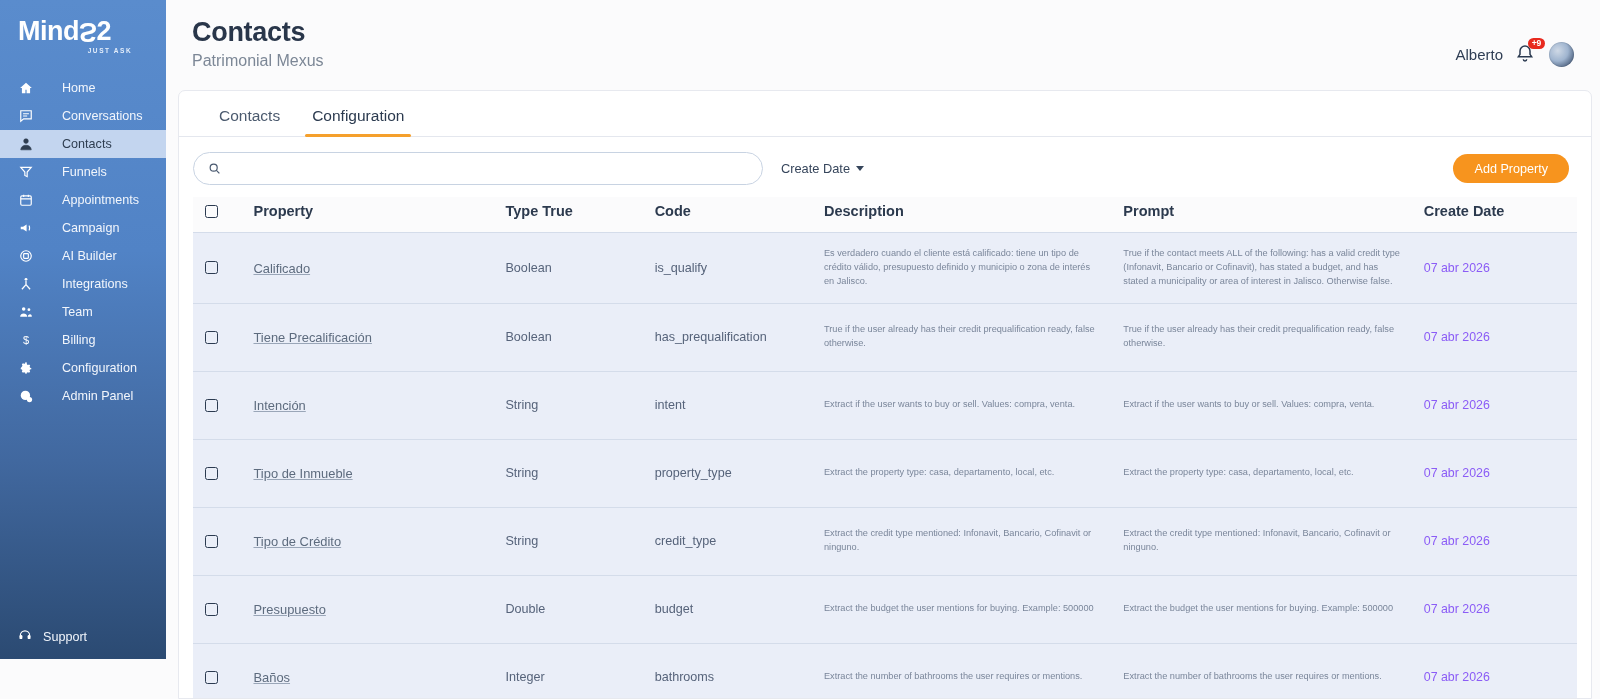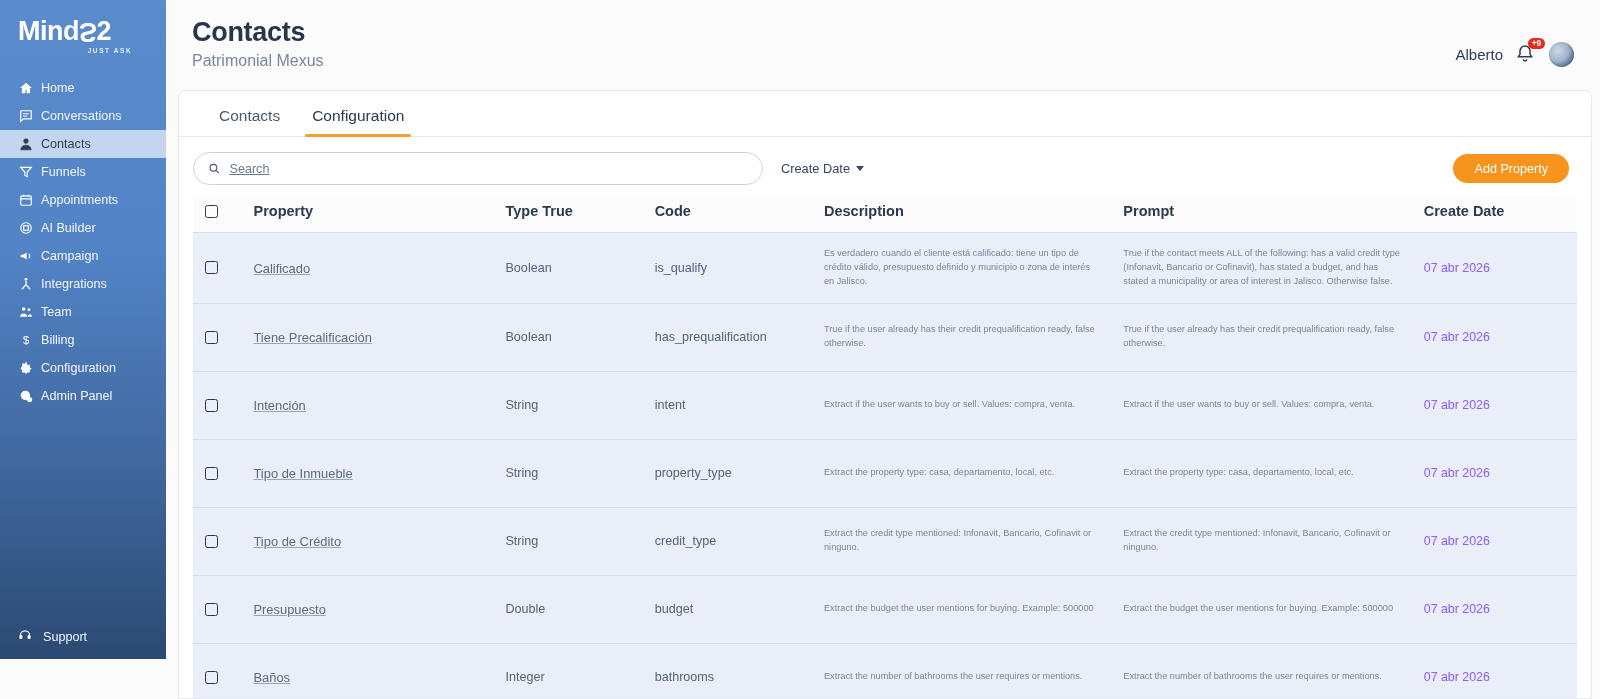--- a/index.html
+++ b/index.html
@@ -23,21 +23,21 @@
     font-size: 27px; font-weight: 700; letter-spacing: -0.5px;
     color: #ffffff; line-height: 1; display: flex; align-items: baseline;
   }
   .logo-s { display:inline-block; transform: scaleX(-1) rotate(180deg); font-weight:800; }
   .logo-tag {
     font-size: 6.5px; letter-spacing: 1.6px; color: #e4eefb;
     text-align: center; margin-top: 2px; margin-left: 36px; font-weight: 600;
   }
   .nav { margin-top: 6px; }
   .nav-item {
-    display: flex; align-items: center; gap: 8px;
+    display: flex; align-items: center; gap: 29px;
     height: 28px; padding-left: 18px; margin-bottom: 0;
     font-size: 12.6px; color: #f2f6fc; cursor: pointer;
     white-space: nowrap;
   }
   .nav-item + .nav-item { margin-top: 0; }
   .nav-item .nv-ico { width: 15px; display:flex; align-items:center; justify-content:center; flex:0 0 15px; }
   .nav-item.active {
     background: #c3d5ef; color: #2e3d50;
   }
   .nav-item.active .nv-ico svg { fill: #2e3d50; stroke: #2e3d50; }
@@ -194,34 +194,34 @@
             <svg width="14" height="14" viewBox="0 0 24 24">
               <rect x="3" y="5" width="18" height="16" rx="2" fill="none" stroke="#fff" stroke-width="2"></rect>
               <path d="M3 10h18M8 3v4M16 3v4" stroke="#fff" stroke-width="2"></path>
             </svg>
           </span>
         <span>Appointments</span>
       </div>
       <div class="nav-item">
         <span class="nv-ico">
             <svg width="14" height="14" viewBox="0 0 24 24">
+              <path d="M3 10v4h4l6 4V6l-6 4z"></path>
+              <path d="M17 8c1.5 1.5 1.5 6.5 0 8" stroke="#fff" stroke-width="2" fill="none"></path>
+            </svg>
+          </span>
+        <span>Campaign</span>
+      </div>
+      <div class="nav-item">
+        <span class="nv-ico">
+            <svg width="14" height="14" viewBox="0 0 24 24">
               <circle cx="12" cy="12" r="9" fill="none" stroke="#fff" stroke-width="2"></circle>
               <rect x="8" y="8" width="8" height="8" rx="1" fill="none" stroke="#fff" stroke-width="2"></rect>
             </svg>
           </span>
         <span>AI Builder</span>
-      </div>
-      <div class="nav-item">
-        <span class="nv-ico">
-            <svg width="14" height="14" viewBox="0 0 24 24">
-              <path d="M3 10v4h4l6 4V6l-6 4z"></path>
-              <path d="M17 8c1.5 1.5 1.5 6.5 0 8" stroke="#fff" stroke-width="2" fill="none"></path>
-            </svg>
-          </span>
-        <span>Campaign</span>
       </div>
       <div class="nav-item">
         <span class="nv-ico">
             <svg width="14" height="14" viewBox="0 0 24 24">
               <circle cx="12" cy="4" r="2.4"></circle>
               <path d="M12 7v6M12 13 5 21M12 13l7 8" stroke="#fff" stroke-width="2.2" fill="none"></path>
             </svg>
           </span>
         <span>Integrations</span>
       </div>
@@ -301,21 +301,20 @@
         <div class="tab">Contacts</div>
         <div class="tab active">Configuration</div>
       </div>
 
       <div class="toolbar">
         <div class="search-box">
           <svg width="13" height="13" viewBox="0 0 24 24">
               <circle cx="10.5" cy="10.5" r="6.5" fill="none" stroke="#4a5a70" stroke-width="2.2"></circle>
               <path d="M15.5 15.5 21 21" stroke="#4a5a70" stroke-width="2.2"></path>
             </svg>
-          <input type="text" placeholder="Search" style="">
         </div>
         <div class="sort-sel">
           <span>Create Date</span>
           <span class="caret"></span>
         </div>
         <div class="spacer"></div>
         <button class="btn-primary">Add Property</button>
       </div>
 
       <div class="tbl-wrap">

